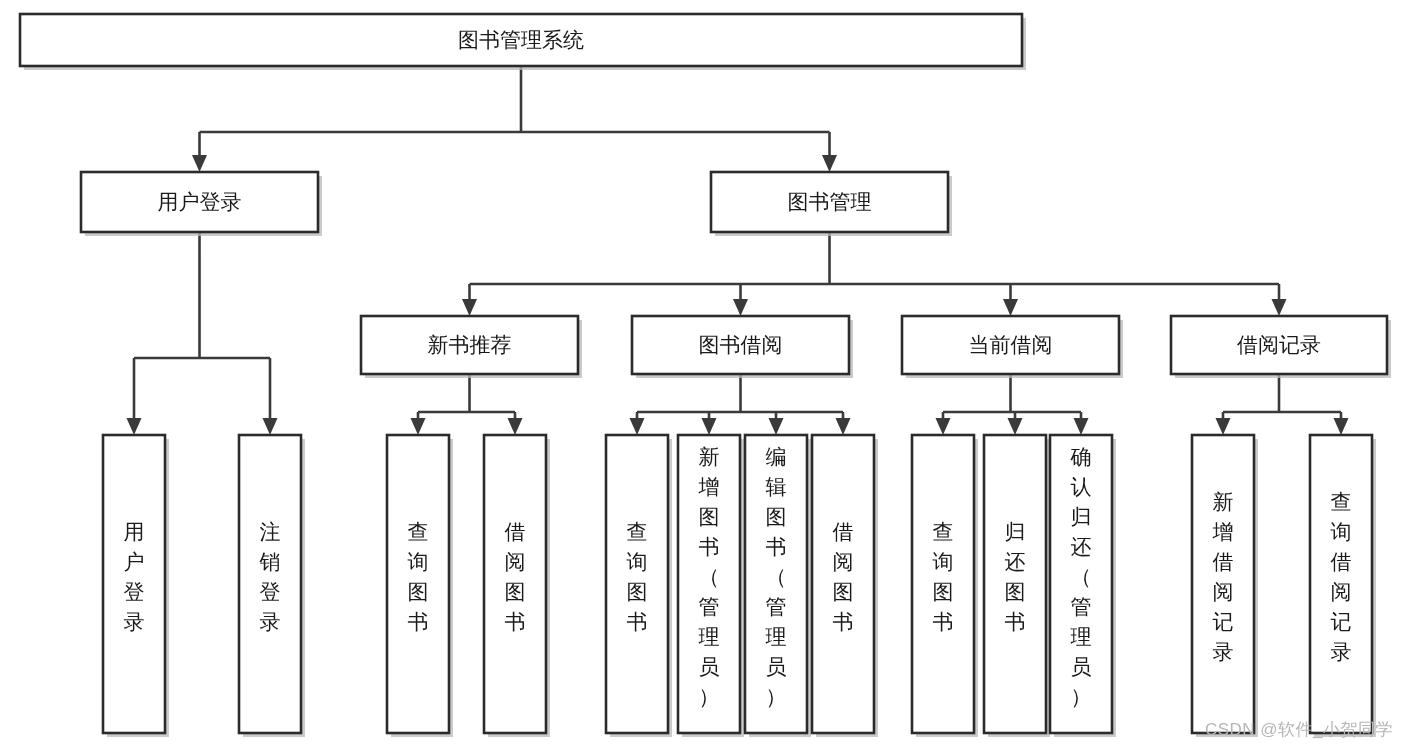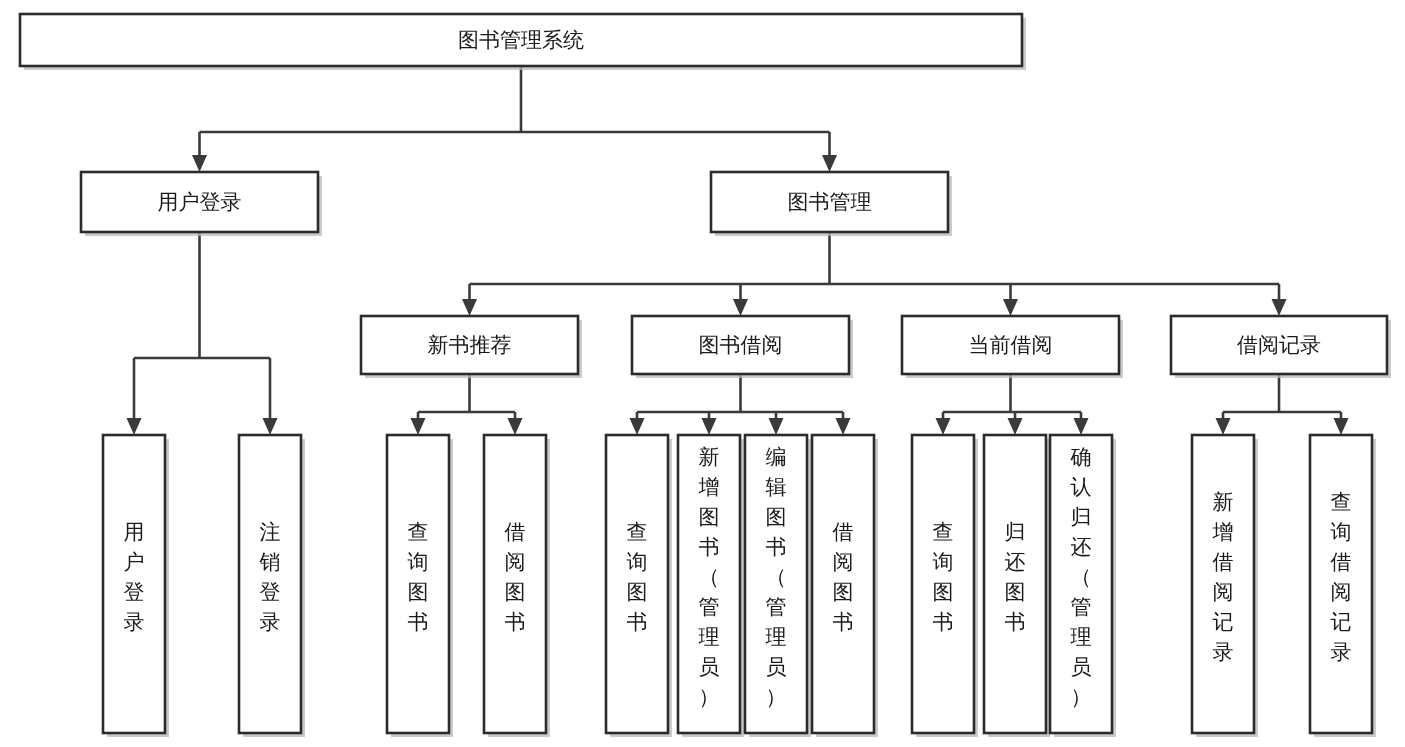--- a/index.html
+++ b/index.html
@@ -225,13 +225,14 @@
           <rect x="1192" y="435" width="62" height="298" class="node-rect"></rect>
           <text x="1223" y="509" class="node-label-vertical"><tspan x="1223" dy="0">新</tspan><tspan x="1223" dy="30">增</tspan><tspan x="1223" dy="30">借</tspan><tspan x="1223" dy="30">阅</tspan><tspan x="1223" dy="30">记</tspan><tspan x="1223" dy="30">录</tspan></text>
         </g>
         <g>
           <rect x="1314" y="439" width="62" height="298" class="node-shadow"></rect>
           <rect x="1310" y="435" width="62" height="298" class="node-rect"></rect>
           <text x="1341" y="509" class="node-label-vertical"><tspan x="1341" dy="0">查</tspan><tspan x="1341" dy="30">询</tspan><tspan x="1341" dy="30">借</tspan><tspan x="1341" dy="30">阅</tspan><tspan x="1341" dy="30">记</tspan><tspan x="1341" dy="30">录</tspan></text>
         </g>
       </g>
   </svg>
+  <div class="watermark">CSDN @软件_小贺同学</div>
 </div>
 
 </body></html>

